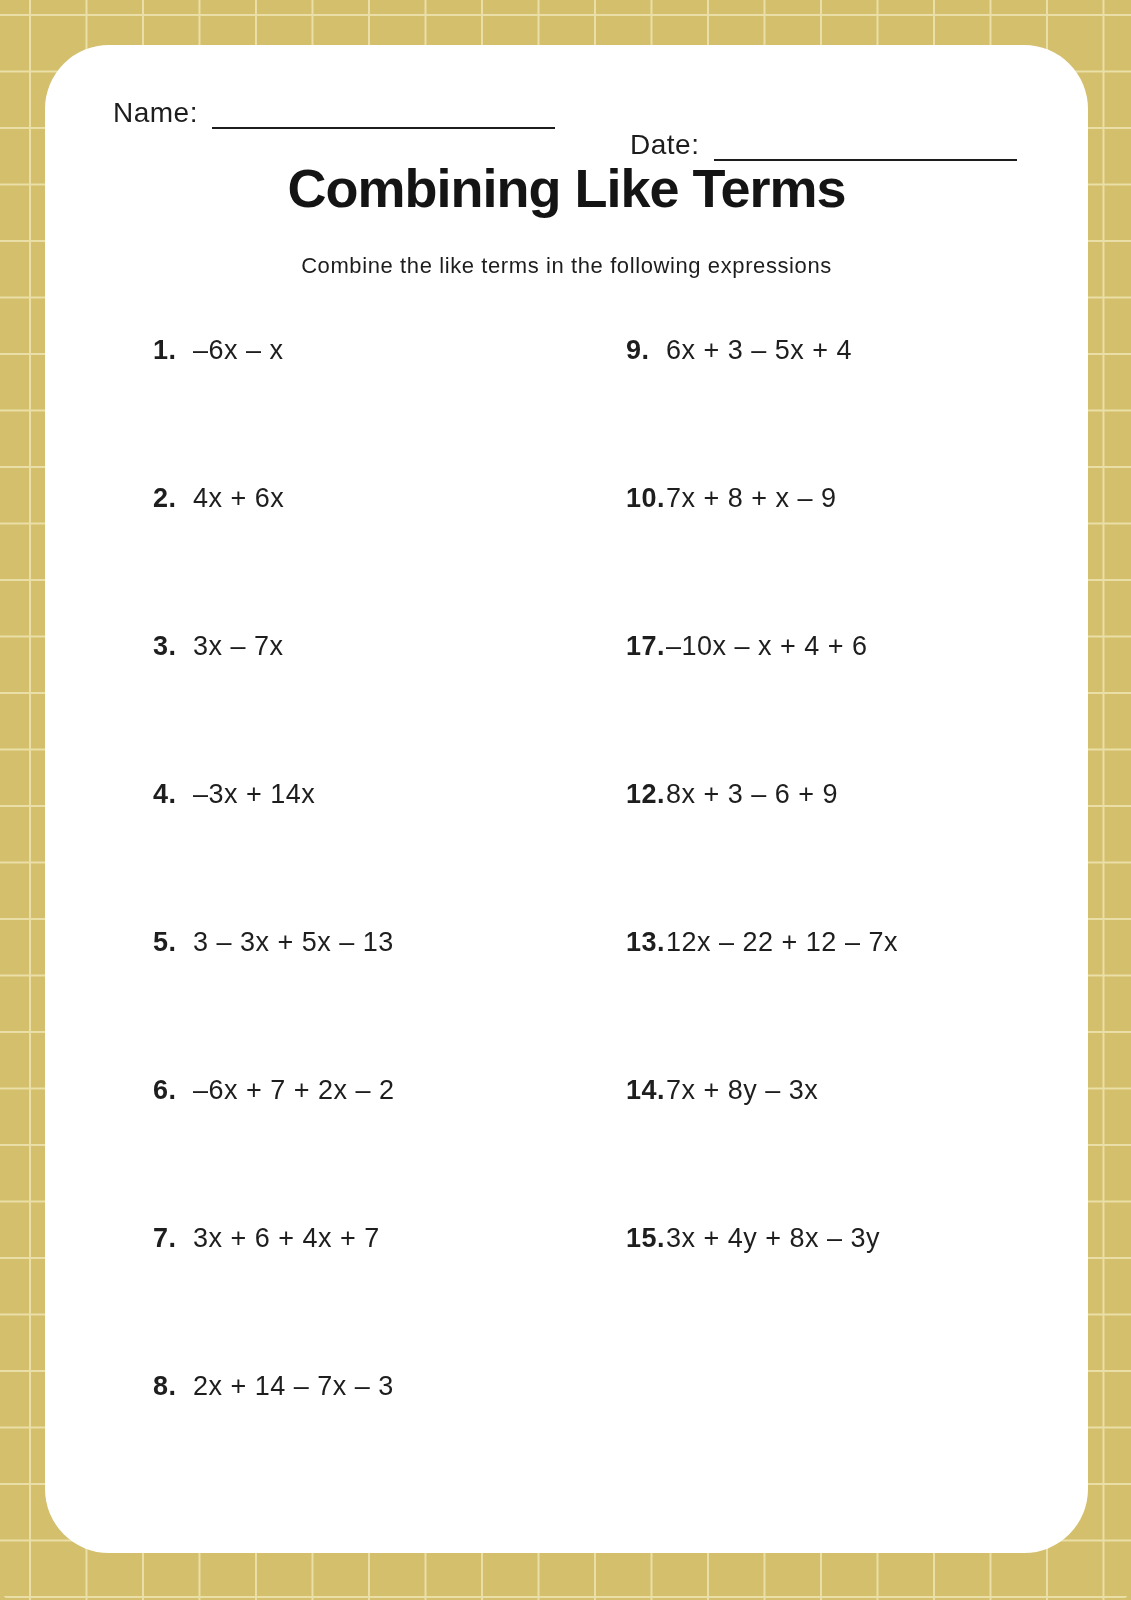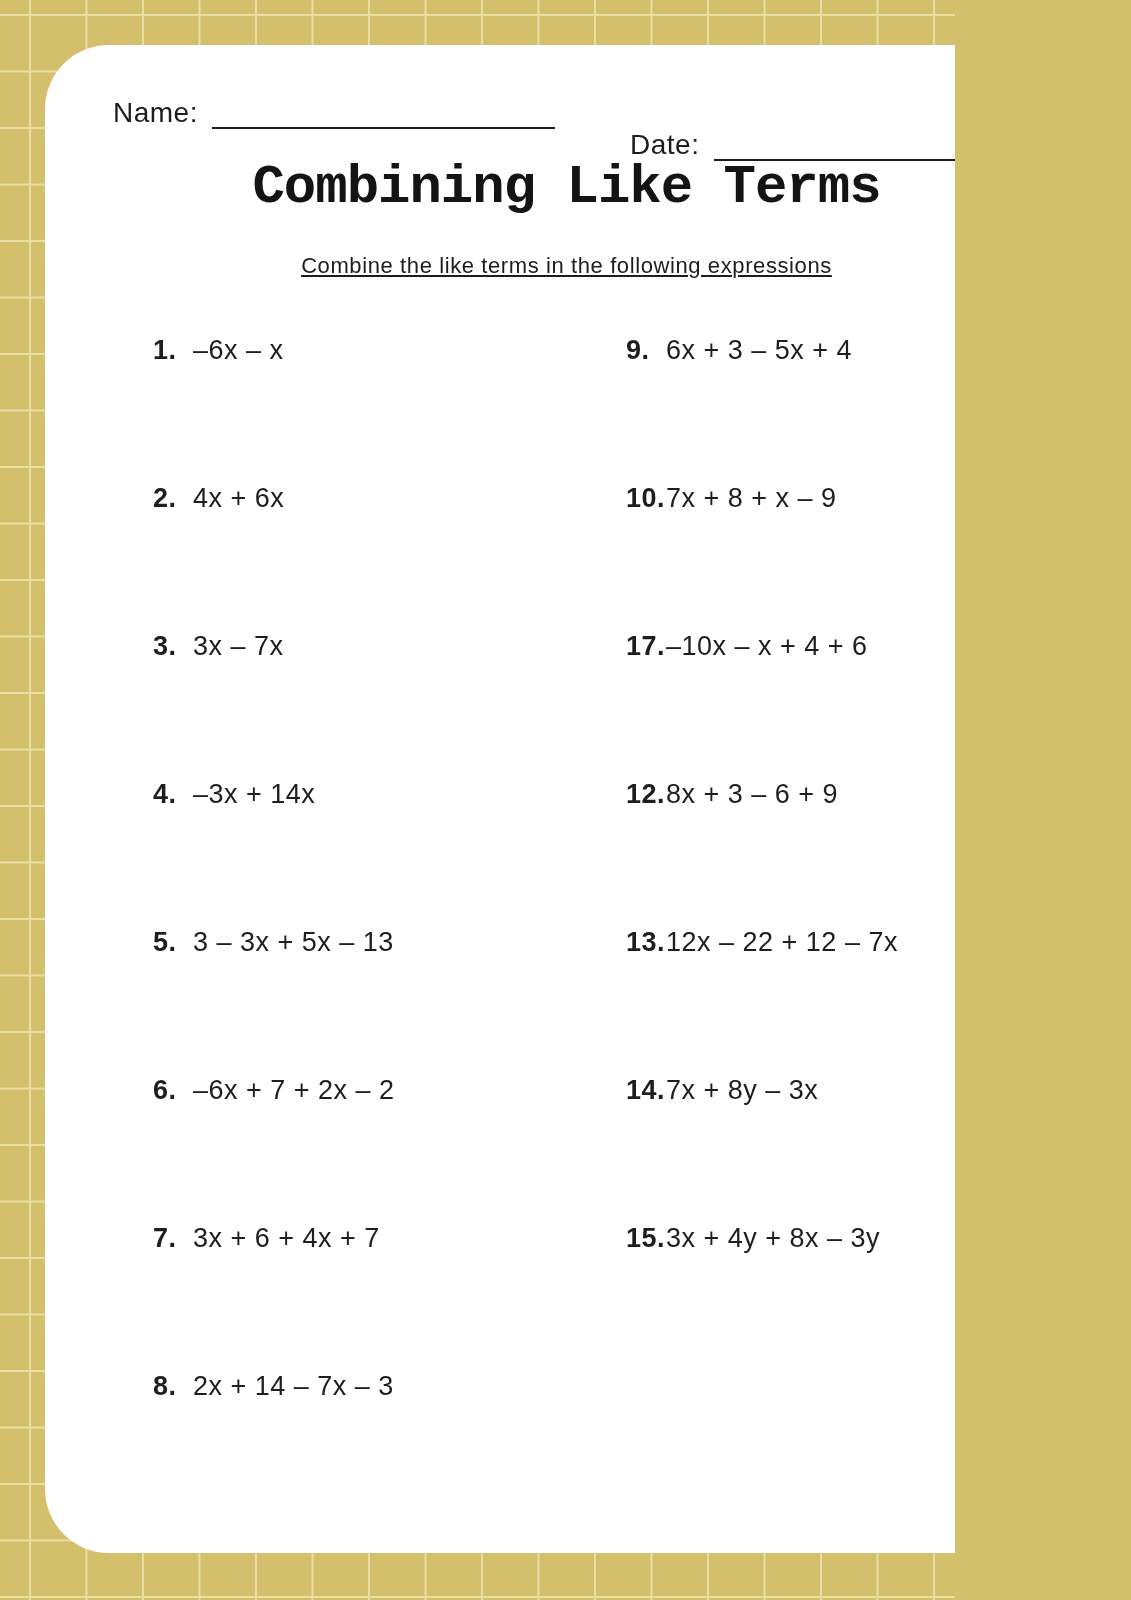--- a/index.html
+++ b/index.html
@@ -2,29 +2,30 @@
 <html><head>
 <meta charset="utf-8">
 <style>
   * { margin: 0; padding: 0; box-sizing: border-box; }
   body {
     font-family: "Liberation Sans", sans-serif;
     background: #d4bf6c;
   }
   .page {
     position: relative;
-    width: 955px;
+    width: 1131px;
     height: 1600px;
     background-color: #d4bf6c;
     background-image:
       linear-gradient(to right, #e9dfa7 2px, transparent 2px),
       linear-gradient(to bottom, #e9dfa7 2px, transparent 2px);
     background-size: 56.5px 56.5px;
     background-position: 29px 14px;
     overflow: hidden;
+    border-radius: 13px;
   }
   .card {
     position: absolute;
     left: 45px;
     top: 45px;
     width: 1043px;
     height: 1508px;
     background: #ffffff;
     border-radius: 64px;
   }
@@ -44,36 +45,35 @@
     vertical-align: bottom;
   }
   .name-blank { width: 343px; }
   .date-blank { width: 303px; }
   .title {
     position: absolute;
     top: 112px;
     left: 0;
     width: 100%;
     text-align: center;
-    font-family: Liberation Mono, monospace;
+    font-family: Liberation Sans, sans-serif;
     font-size: 54px;
     font-weight: bold;
     letter-spacing: -1px;
     color: #141414;
   }
   .subtitle {
     position: absolute;
     top: 208px;
     left: 0;
     width: 100%;
     text-align: center;
     font-size: 22px;
     letter-spacing: 0.6px;
     color: #1d1d1d;
-    text-decoration: underline;
   }
   .problems {
     position: absolute;
     left: 108px;
     top: 290px;
     display: grid;
     grid-auto-flow: column;
     grid-template-rows: repeat(8, 148px);
     grid-template-columns: 473px 473px;
   }

